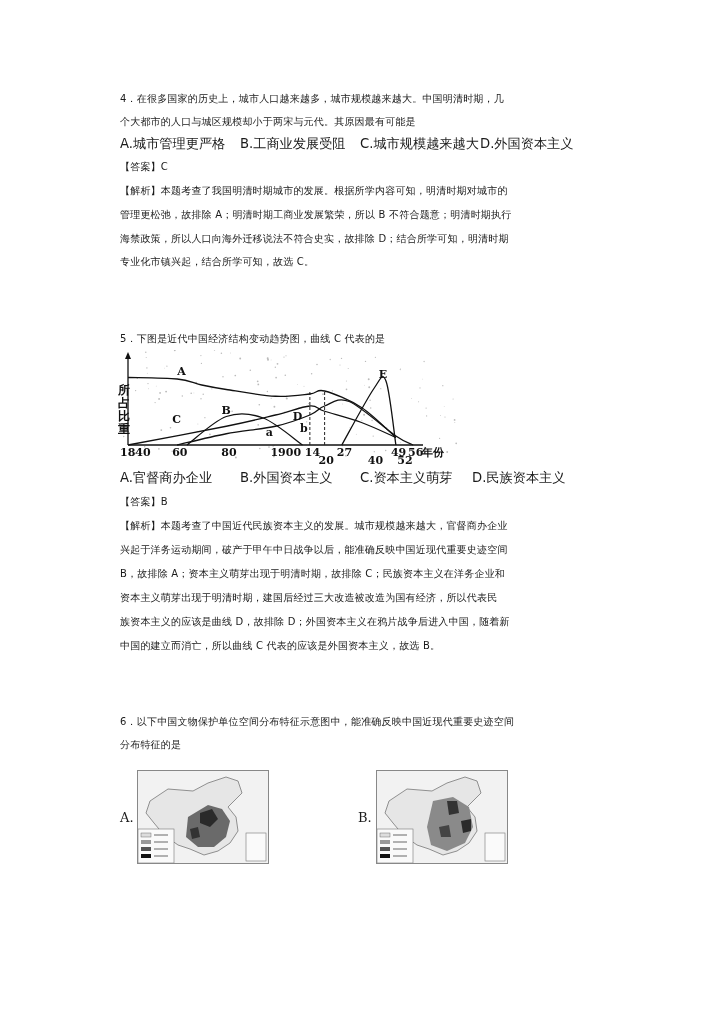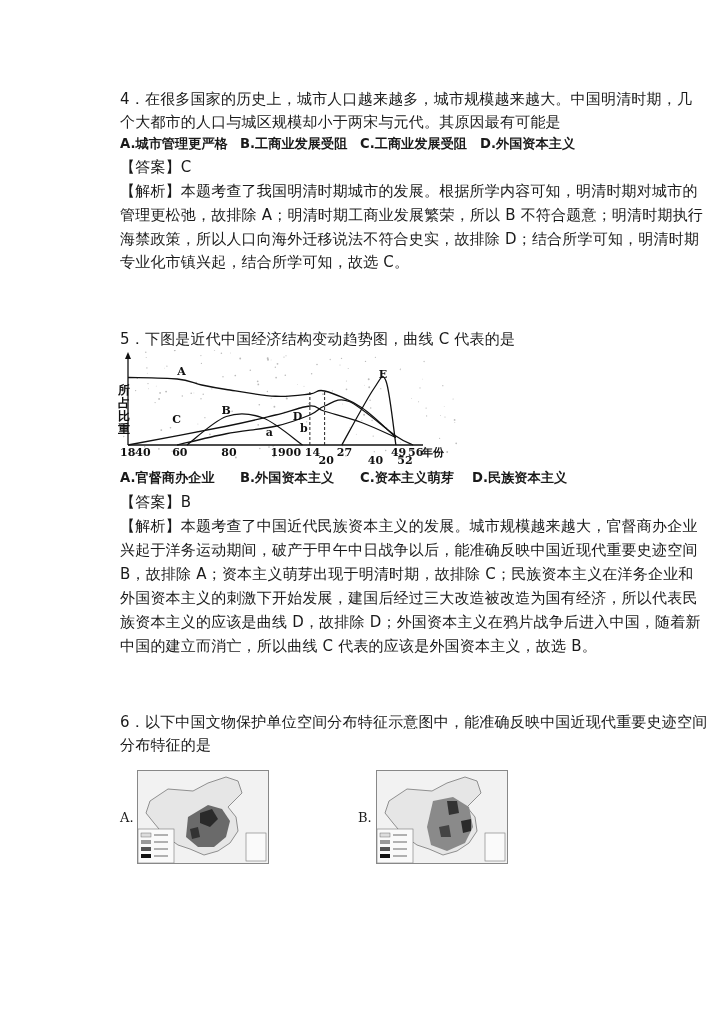--- a/index.html
+++ b/index.html
@@ -1,34 +1,34 @@
 <!DOCTYPE html>
 <html><head>
 <meta charset="utf-8">
 <style>
   html, body { margin: 0; padding: 0; background: #ffffff; }
   body { width: 720px; height: 1017px; position: relative; overflow: hidden;
          font-family: "DejaVu Sans", "Liberation Sans", sans-serif; color: #1a1a1a; }
-  .line { position: absolute; left: 120px; font-size: 15px; line-height: 18px; white-space: nowrap; letter-spacing: 0.2px; }
+  .line { position: absolute; left: 120px; font-size: 10px; line-height: 18px; white-space: nowrap; letter-spacing: 0.2px; }
   .opts { position: absolute; left: 120px; font-size: 13.2px; line-height: 18px; white-space: nowrap; }
-  .opts span { position: absolute; top: 0; white-space: nowrap; font-weight: bold; }
+  .opts span { position: absolute; top: 0; white-space: nowrap; }
   .chart { position: absolute; left: 118px; top: 350px; width: 340px; height: 115px; }
   .map { position: absolute; width: 130px; height: 92px; border: 1px solid #888; background: #f2f2f2; }
   .map-label { position: absolute; font-size: 13px; font-family: "DejaVu Serif", serif; }
   .chart text { font-family: "DejaVu Serif", serif; font-weight: bold; fill: #111; }
 </style>
 </head>
 <body>
 
 <div class="line" style="top:90px">4．在很多国家的历史上，城市人口越来越多，城市规模越来越大。中国明清时期，几</div>
 <div class="line" style="top:113px">个大都市的人口与城区规模却小于两宋与元代。其原因最有可能是</div>
 <div class="opts" style="top:135px">
   <span style="left:0px">A.城市管理更严格</span>
   <span style="left:120px">B.工商业发展受阻</span>
-  <span style="left:240px">C.工商业发展受阻</span>
+  <span style="left:240px">C.城市规模越来越大</span>
   <span style="left:360px">D.外国资本主义</span>
 </div>
 <div class="line" style="top:158px">【答案】C</div>
 <div class="line" style="top:182px">【解析】本题考查了我国明清时期城市的发展。根据所学内容可知，明清时期对城市的</div>
 <div class="line" style="top:206px">管理更松弛，故排除 A；明清时期工商业发展繁荣，所以 B 不符合题意；明清时期执行</div>
 <div class="line" style="top:230px">海禁政策，所以人口向海外迁移说法不符合史实，故排除 D；结合所学可知，明清时期</div>
 <div class="line" style="top:253px">专业化市镇兴起，结合所学可知，故选 C。</div>
 
 <div class="line" style="top:330px">5．下图是近代中国经济结构变动趋势图，曲线 C 代表的是</div>
 
@@ -224,21 +224,21 @@
 <div class="opts" style="top:469px">
   <span style="left:0px">A.官督商办企业</span>
   <span style="left:120px">B.外国资本主义</span>
   <span style="left:240px">C.资本主义萌芽</span>
   <span style="left:352px">D.民族资本主义</span>
 </div>
 <div class="line" style="top:493px">【答案】B</div>
 <div class="line" style="top:517px">【解析】本题考查了中国近代民族资本主义的发展。城市规模越来越大，官督商办企业</div>
 <div class="line" style="top:541px">兴起于洋务运动期间，破产于甲午中日战争以后，能准确反映中国近现代重要史迹空间</div>
 <div class="line" style="top:565px">B，故排除 A；资本主义萌芽出现于明清时期，故排除 C；民族资本主义在洋务企业和</div>
-<div class="line" style="top:589px">外国资本主义的刺激下开始发展，建国后经过三大改造被改造为国有经济，所以代表民</div>
+<div class="line" style="top:589px">资本主义萌芽出现于明清时期，建国后经过三大改造被改造为国有经济，所以代表民</div>
 <div class="line" style="top:613px">族资本主义的应该是曲线 D，故排除 D；外国资本主义在鸦片战争后进入中国，随着新</div>
 <div class="line" style="top:637px">中国的建立而消亡，所以曲线 C 代表的应该是外国资本主义，故选 B。</div>
 
 <div class="line" style="top:713px">6．以下中国文物保护单位空间分布特征示意图中，能准确反映中国近现代重要史迹空间</div>
 <div class="line" style="top:736px">分布特征的是</div>
 
 <div class="map-label" style="left:120px;top:810px">A.</div>
 <div class="map" style="left:137px;top:770px">
   <svg width="130" height="92" viewBox="0 0 130 92">
     <path d="M12,30 L30,18 L55,20 L70,12 L88,6 L100,10 L104,22 L96,30 L90,36 L98,46 L100,60 L92,72 L80,80 L66,84 L52,78 L40,74 L26,64 L16,52 L8,42 Z" fill="#e6e6e6" stroke="#777" stroke-width="0.8"></path>

